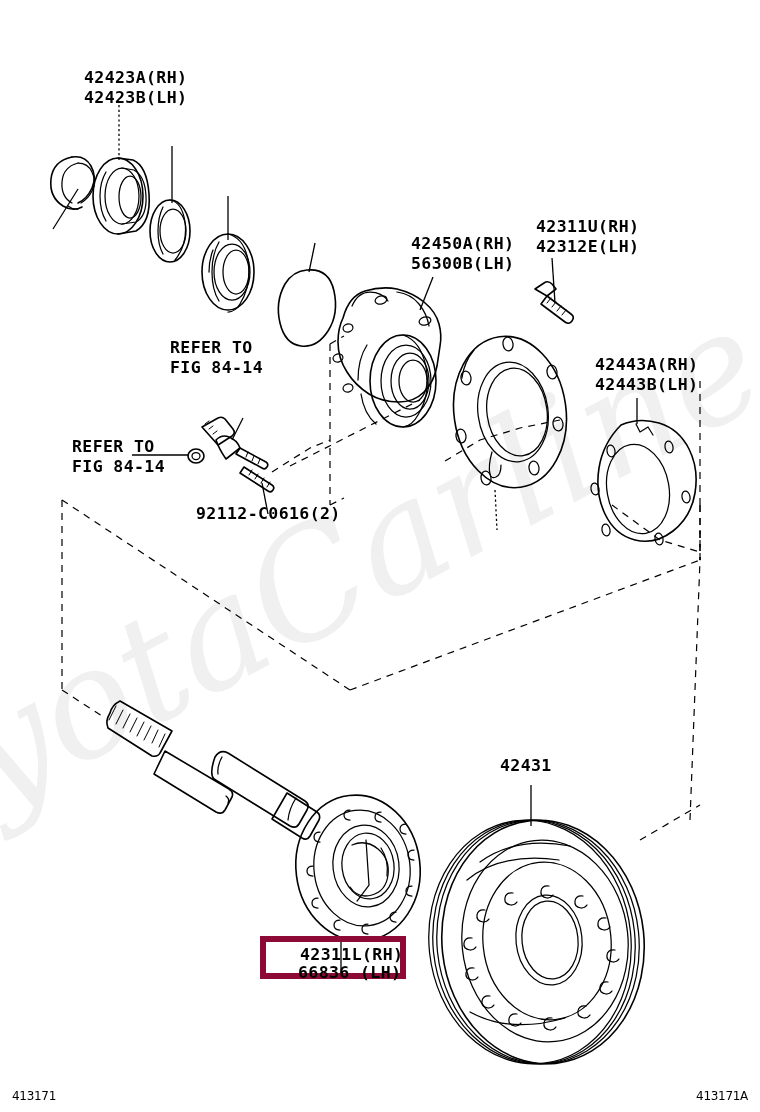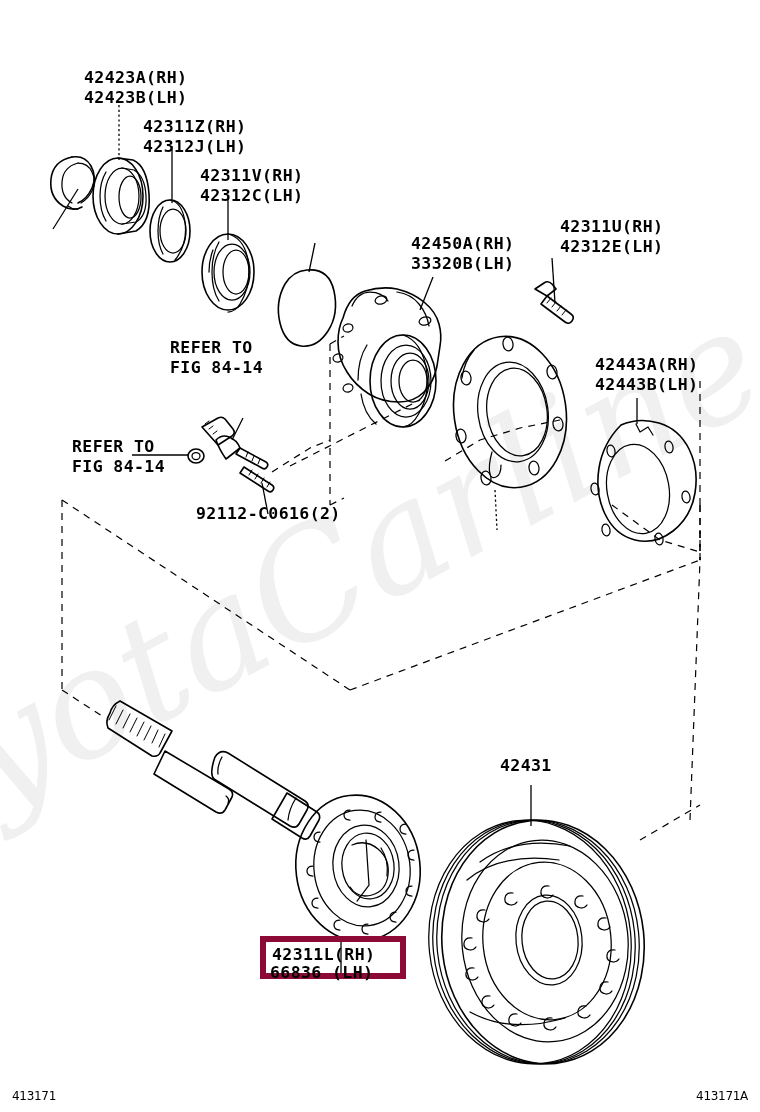--- a/index.html
+++ b/index.html
@@ -26,21 +26,21 @@
     position:absolute;font-family:"DejaVu Sans","Liberation Sans",sans-serif;
     font-size:12px;color:#000;font-weight:normal;letter-spacing:-0.3px;
   }
   .hl-box{
     position:absolute;box-sizing:border-box;
     border:6px solid #8C0A35;background:transparent;
   }
   .hl-text{
     position:absolute;white-space:pre;color:#000;font-weight:bold;
     font-family:"DejaVu Sans Mono","Liberation Mono",monospace;
-    font-size:16.5px;letter-spacing:0.4px;z-index:4;
+    font-size:16.5px;letter-spacing:0.4px;z-index:4;margin-left:28px;
   }
 </style>
 </head>
 <body>
 
 <div id="stage">
 
   <svg class="layer" id="wm" viewBox="0 0 760 1112">
     <g transform="rotate(-28 380 556)">
       <text id="wm-text" x="380" y="600" text-anchor="middle" font-family="DejaVu Serif, Liberation Serif, serif" font-style="italic" font-size="150" fill="#f0f0f0">ToyotaCarline.ru</text>
@@ -288,29 +288,27 @@
       </g>
     </g>
     <line class="lead" x1="531" y1="785" x2="531" y2="826"></line>
 
   </svg>
 
   <div id="labels">
 
     <div class="lbl" style="left:84px;  top:68px;"><div>42423A(RH)</div><div>42423B(LH)</div></div>
 
-    <div class="lbl" style="left:143px; top:117px;"><div>42311Z(RH)</div><div>42312J(LH)</div></div>
-
-    <div class="lbl" style="left:200px; top:166px;"><div>42311V(RH)</div><div>42312C(LH)</div></div>
-
-
-
-    <div class="lbl" style="left:411px; top:234px;"><div>42450A(RH)</div><div>33320B(LH)</div></div>
-
-    <div class="lbl" style="left:560px; top:217px;"><div>42311U(RH)</div><div>42312E(LH)</div></div>
+
+
+
+
+    <div class="lbl" style="left:411px; top:234px;"><div>42450A(RH)</div><div>56300B(LH)</div></div>
+
+    <div class="lbl" style="left:536px; top:217px;"><div>42311U(RH)</div><div>42312E(LH)</div></div>
 
     <div class="lbl" style="left:595px; top:355px;"><div>42443A(RH)</div><div>42443B(LH)</div></div>
 
 
     <div class="lbl" style="left:170px; top:338px;"><div>REFER TO</div><div>FIG 84-14</div></div>
 
 
     <div class="lbl" style="left:72px;  top:437px;"><div>REFER TO</div><div>FIG 84-14</div></div>
 
     <div class="lbl" style="left:196px; top:504px;"><div>92112-C0616(2)</div></div>

